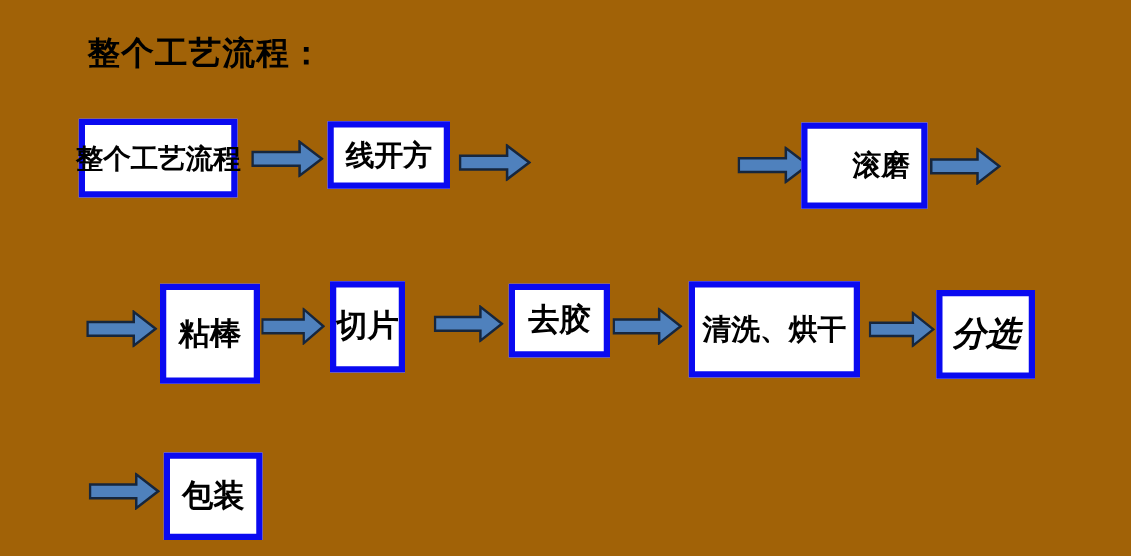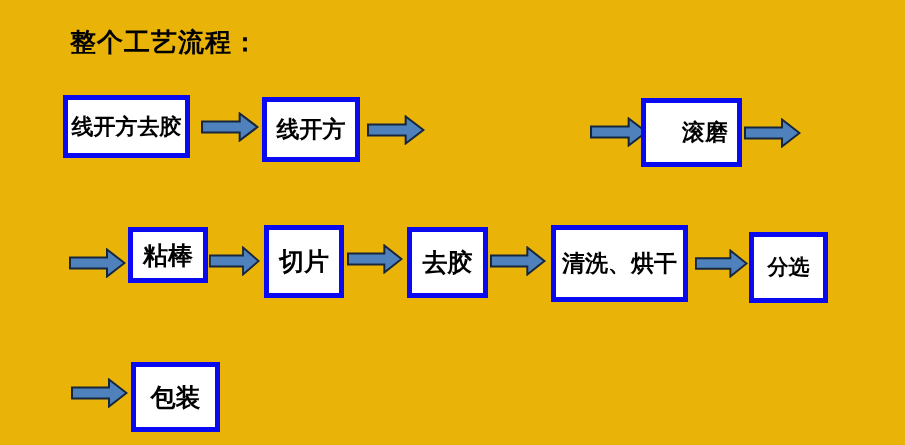--- a/index.html
+++ b/index.html
@@ -5,21 +5,21 @@
   html, body {
     margin: 0;
     padding: 0;
     background: #ffffff;
     font-family: "Liberation Serif", "DejaVu Serif", serif;
   }
   .stage {
     position: relative;
     width: 905px;
     height: 445px;
-    background: #eab308;
+    background: #a16207;
     overflow: hidden;
   }
   .title {
     position: absolute;
     left: 70px;
     top: 25px;
     font-size: 26px;
     font-weight: bold;
     color: #000000;
     letter-spacing: 1px;
@@ -52,30 +52,30 @@
   }
 </style>
 </head>
 <body>
 
 <div class="stage">
 
   <div class="title">整个工艺流程：</div>
 
   <div class="box" style="left:63px; top:95px; width:127px; height:63px;">
-    <span class="label" style="font-size:22px;">线开方去胶</span>
+    <span class="label" style="font-size:22px;">整个工艺流程</span>
   </div>
 
   <span class="arrow" style="left:201px; top:112px; width:58px; height:30px;">
     <svg viewBox="0 0 57 30" preserveAspectRatio="none" aria-hidden="true">
       <polygon points="1,9.5 38,9.5 38,1.5 55.5,15 38,28.5 38,20.5 1,20.5" fill="#4f81bd" stroke="#16263d" stroke-width="2"></polygon>
     </svg>
   </span>
 
-  <div class="box" style="left:262px; top:97px; width:98px; height:65px;align-items:center;">
+  <div class="box" style="left:262px; top:97px; width:98px; height:54px;align-items:center;">
     <span class="label">线开方</span>
   </div>
 
   <span class="arrow" style="left:367px; top:115px; width:58px; height:30px;">
     <svg viewBox="0 0 57 30" preserveAspectRatio="none" aria-hidden="true">
       <polygon points="1,9.5 38,9.5 38,1.5 55.5,15 38,28.5 38,20.5 1,20.5" fill="#4f81bd" stroke="#16263d" stroke-width="2"></polygon>
     </svg>
   </span>
 
 
@@ -94,67 +94,67 @@
       <polygon points="1,9.5 38,9.5 38,1.5 55.5,15 38,28.5 38,20.5 1,20.5" fill="#4f81bd" stroke="#16263d" stroke-width="2"></polygon>
     </svg>
   </span>
 
   <span class="arrow" style="left:69px; top:248px; width:57px; height:30px;">
     <svg viewBox="0 0 57 30" preserveAspectRatio="none" aria-hidden="true">
       <polygon points="1,9.5 38,9.5 38,1.5 55.5,15 38,28.5 38,20.5 1,20.5" fill="#4f81bd" stroke="#16263d" stroke-width="2"></polygon>
     </svg>
   </span>
 
-  <div class="box" style="left:128px; top:227px; width:80px; height:56px;">
+  <div class="box" style="left:128px; top:227px; width:80px; height:80px;">
     <span class="label" style="font-size:25px;">粘棒</span>
   </div>
 
   <span class="arrow" style="left:209px; top:246px; width:51px; height:30px;">
     <svg viewBox="0 0 57 30" preserveAspectRatio="none" aria-hidden="true">
       <polygon points="1,9.5 38,9.5 38,1.5 55.5,15 38,28.5 38,20.5 1,20.5" fill="#4f81bd" stroke="#16263d" stroke-width="2"></polygon>
     </svg>
   </span>
 
-  <div class="box" style="left:264px; top:225px; width:80px; height:73px;">
+  <div class="box" style="left:264px; top:225px; width:60px; height:73px;">
     <span class="label" style="font-size:25px;">切片</span>
   </div>
 
   <span class="arrow" style="left:347px; top:244px; width:56px; height:30px;">
     <svg viewBox="0 0 57 30" preserveAspectRatio="none" aria-hidden="true">
       <polygon points="1,9.5 38,9.5 38,1.5 55.5,15 38,28.5 38,20.5 1,20.5" fill="#4f81bd" stroke="#16263d" stroke-width="2"></polygon>
     </svg>
   </span>
 
-  <div class="box" style="left:407px; top:227px; width:81px; height:71px;text-align:center;">
+  <div class="box" style="left:407px; top:227px; width:81px; height:59px;text-align:center;">
     <span class="label" style="font-size:25px;">去胶</span>
   </div>
 
   <span class="arrow" style="left:490px; top:246px; width:56px; height:30px;">
     <svg viewBox="0 0 57 30" preserveAspectRatio="none" aria-hidden="true">
       <polygon points="1,9.5 38,9.5 38,1.5 55.5,15 38,28.5 38,20.5 1,20.5" fill="#4f81bd" stroke="#16263d" stroke-width="2"></polygon>
     </svg>
   </span>
 
   <div class="box" style="left:551px; top:225px; width:137px; height:77px;">
     <span class="label">清洗、烘干</span>
   </div>
 
   <span class="arrow" style="left:695px; top:249px; width:53px; height:29px;">
     <svg viewBox="0 0 57 30" preserveAspectRatio="none" aria-hidden="true">
       <polygon points="1,9.5 38,9.5 38,1.5 55.5,15 38,28.5 38,20.5 1,20.5" fill="#4f81bd" stroke="#16263d" stroke-width="2"></polygon>
     </svg>
   </span>
 
   <div class="box" style="left:749px; top:232px; width:79px; height:71px;">
-    <span class="label" style="font-size:21px;">分选</span>
+    <span class="label" style="font-size:27px;font-style:italic;">分选</span>
   </div>
 
   <span class="arrow" style="left:71px; top:378px; width:57px; height:30px;">
     <svg viewBox="0 0 57 30" preserveAspectRatio="none" aria-hidden="true">
       <polygon points="1,9.5 38,9.5 38,1.5 55.5,15 38,28.5 38,20.5 1,20.5" fill="#4f81bd" stroke="#16263d" stroke-width="2"></polygon>
     </svg>
   </span>
 
-  <div class="box" style="left:131px; top:362px; width:89px; height:70px;">
+  <div class="box" style="left:131px; top:362px; width:79px; height:70px;">
     <span class="label" style="font-size:25px;">包装</span>
   </div>
 
 </div>
 
 </body></html>

